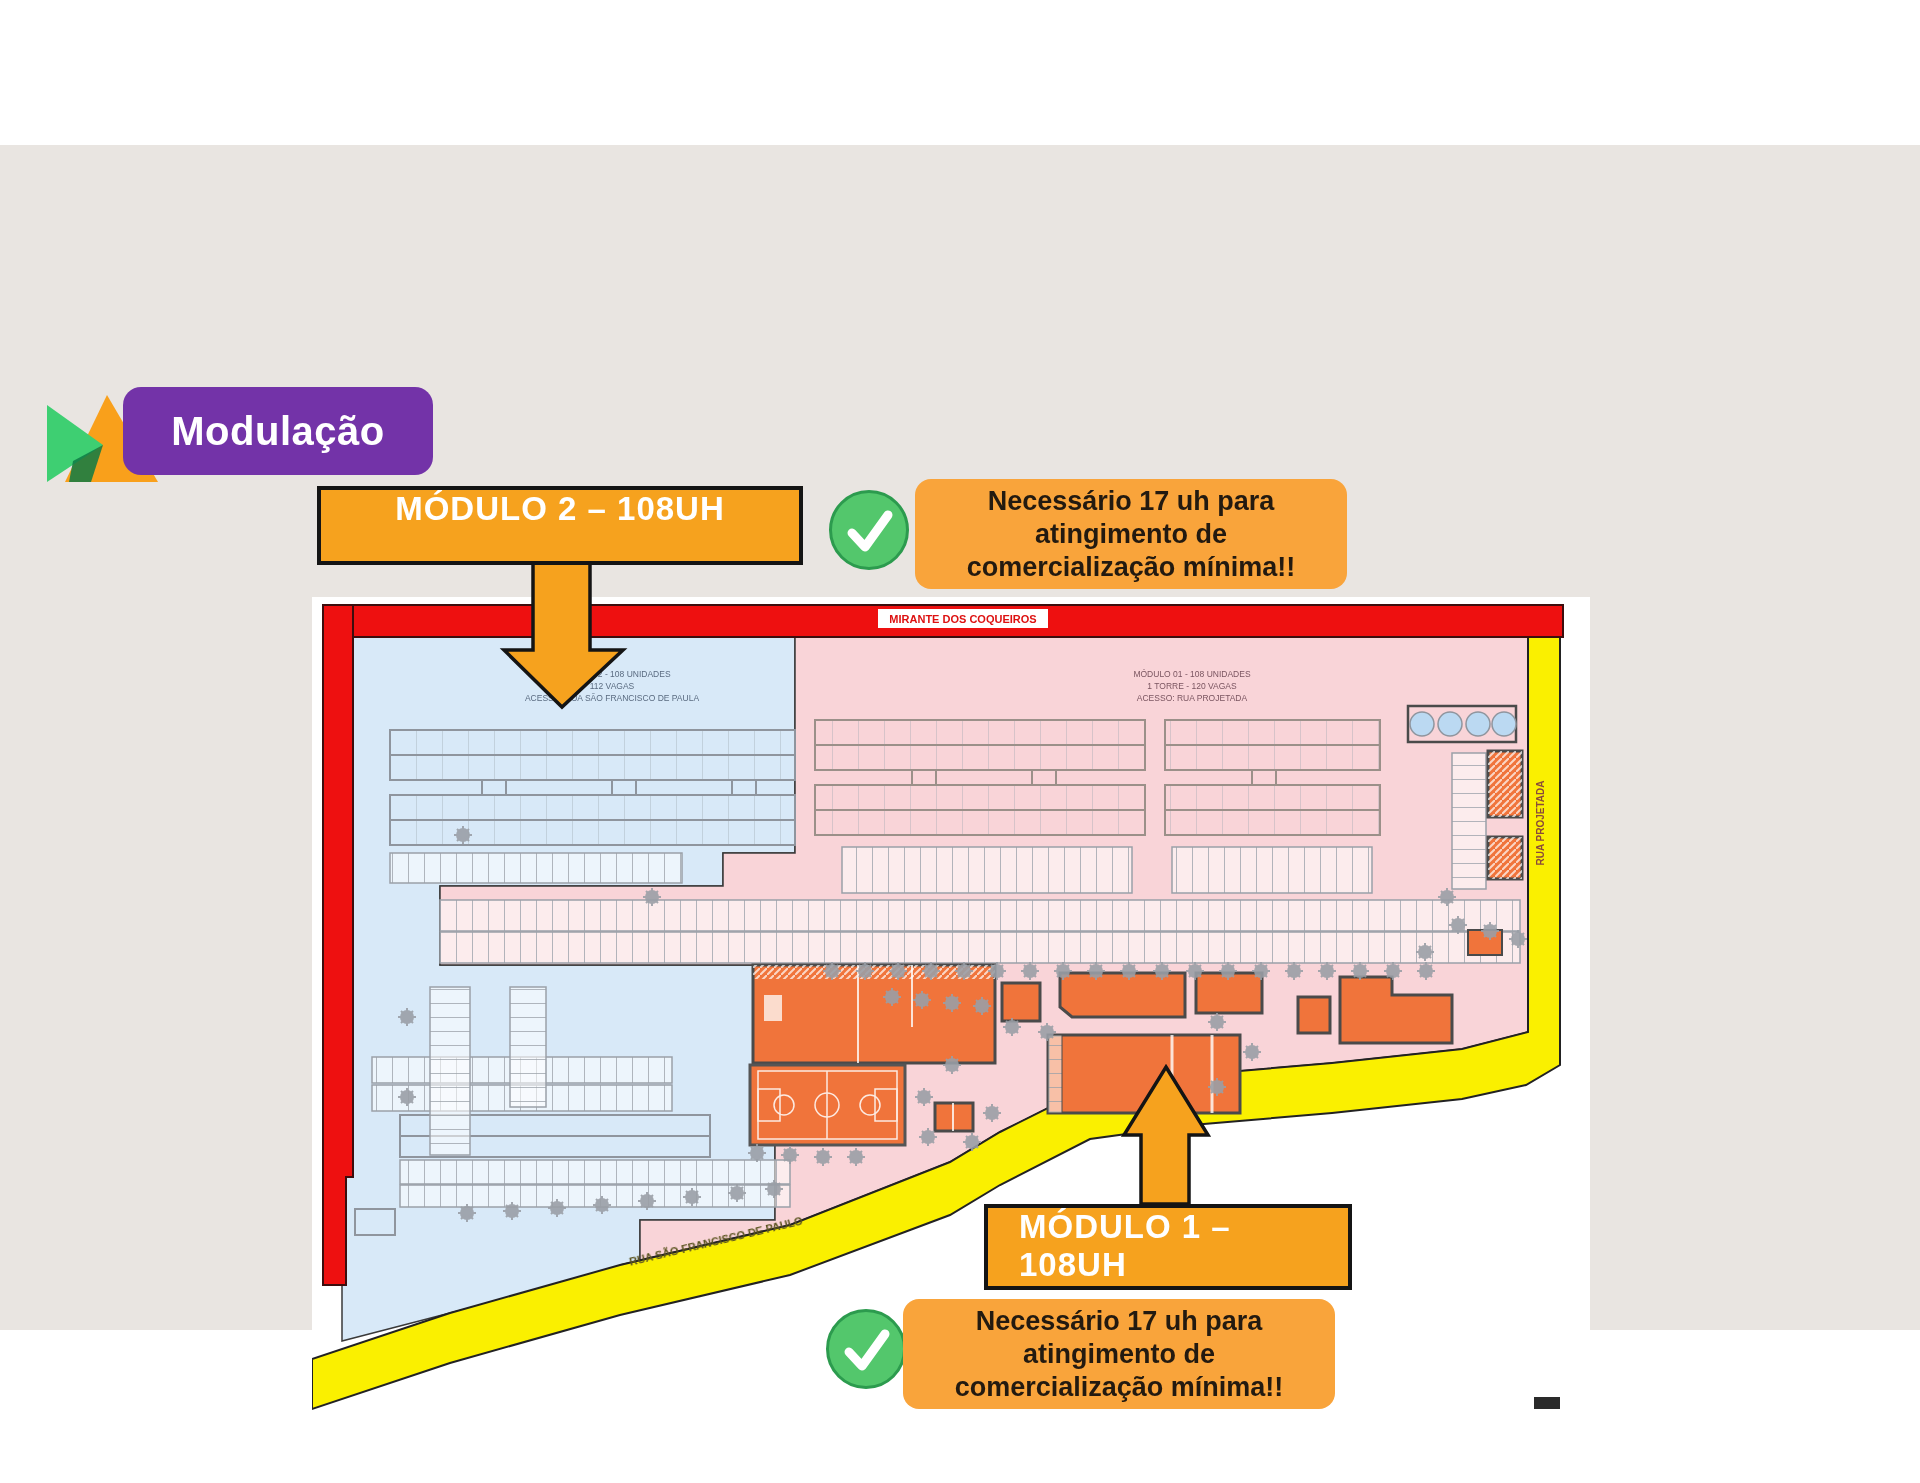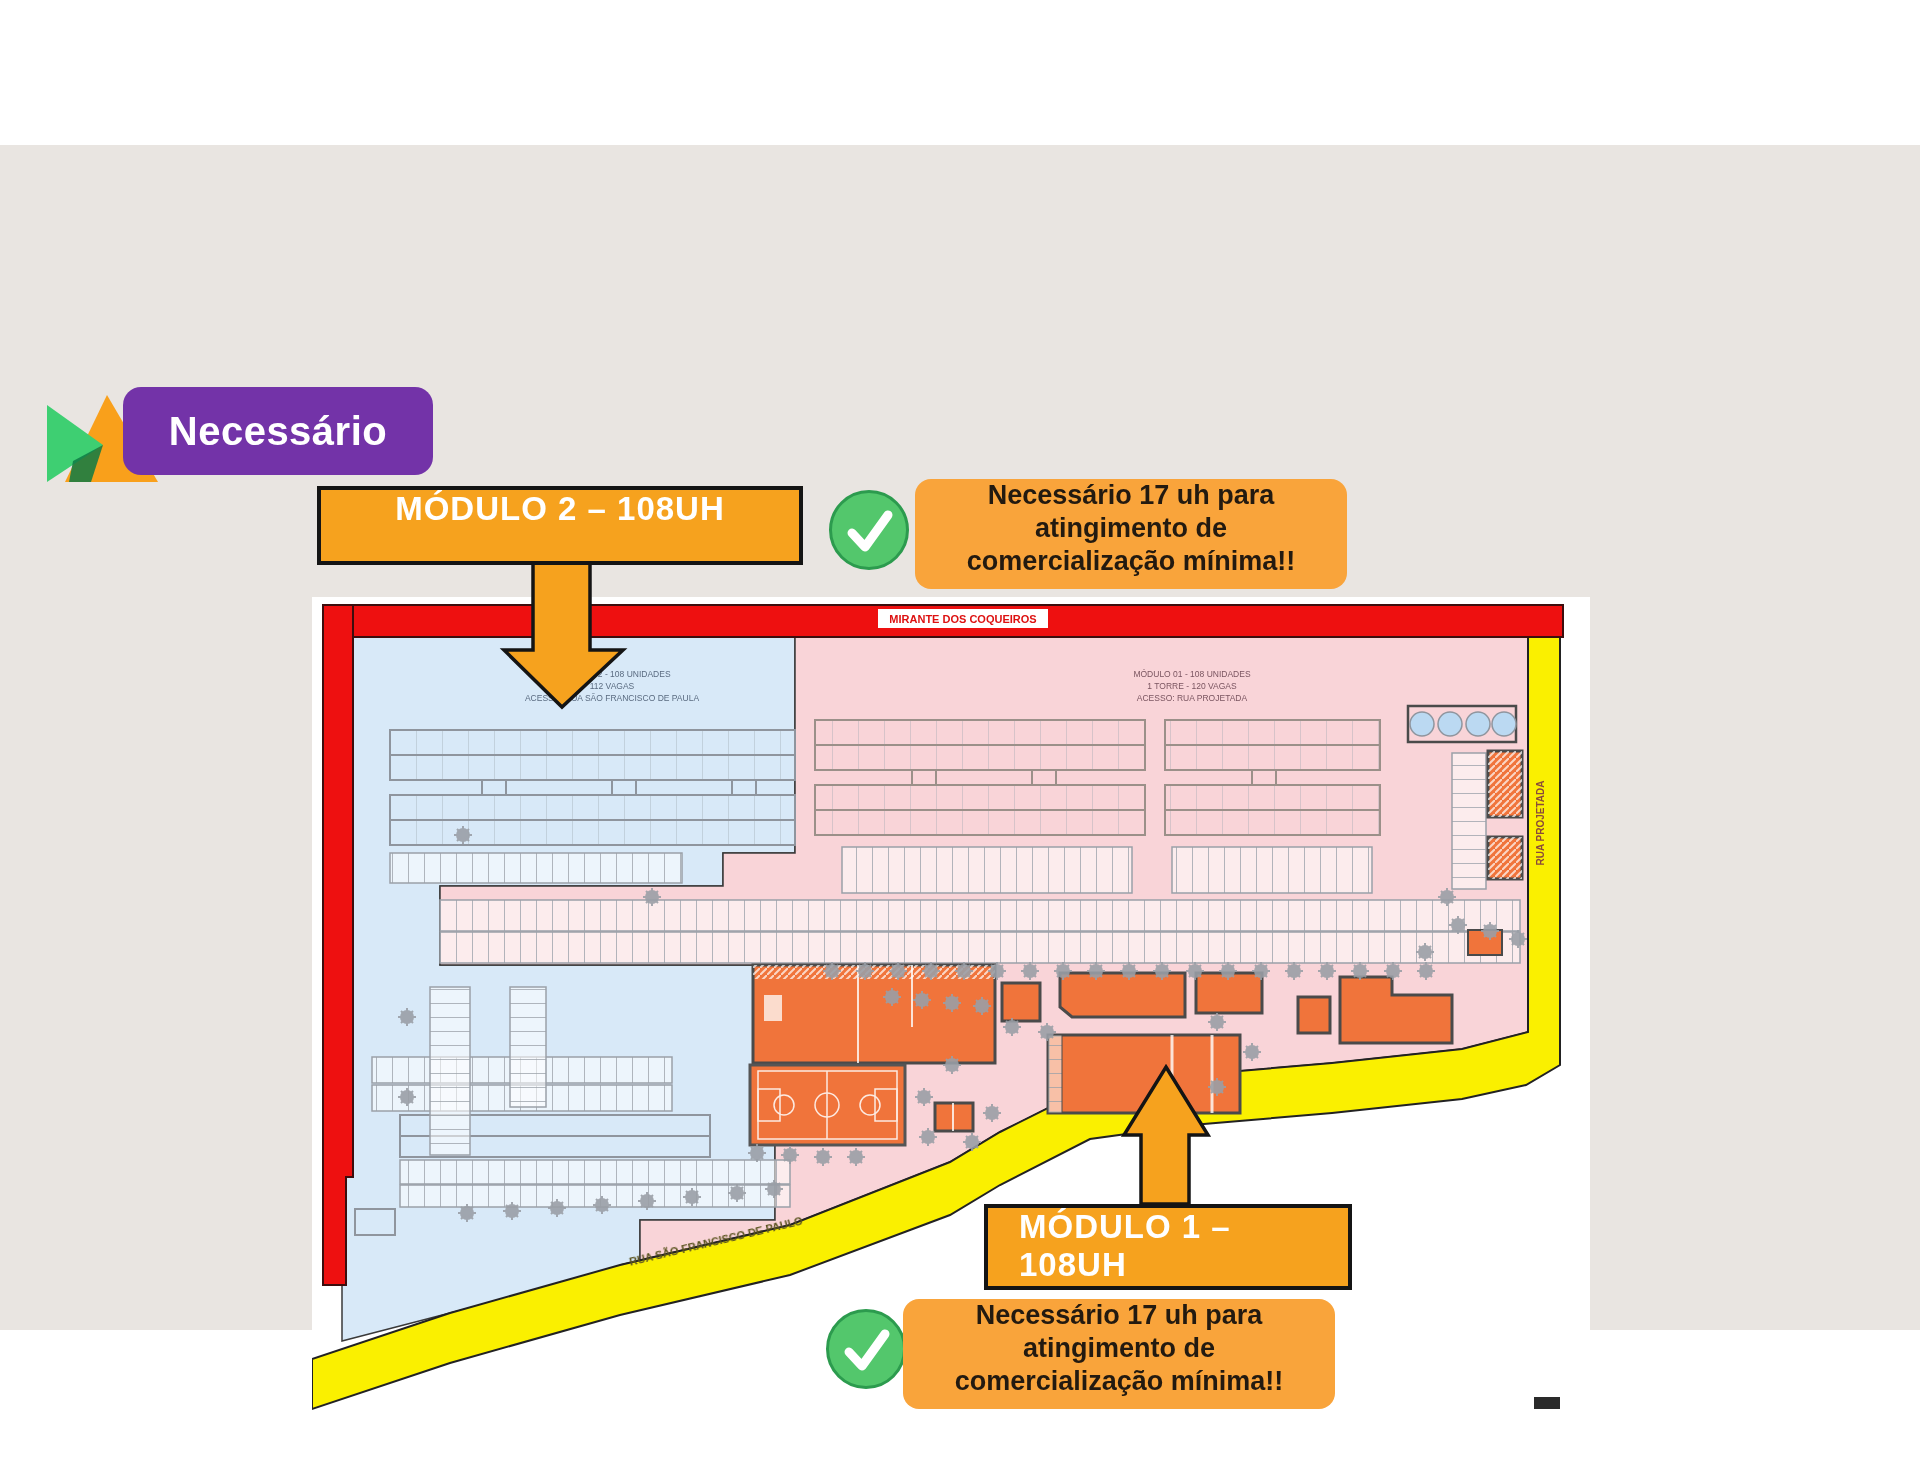--- a/index.html
+++ b/index.html
@@ -18,21 +18,21 @@
   .module-box{
     position:absolute;background:#F6A21E;border:4px solid #141414;color:#ffffff;
     font-weight:bold;font-size:33px;display:flex;justify-content:center;
     letter-spacing:1px;z-index:6;box-sizing:border-box;
   }
   #module2-box{left:317px;top:341px;width:486px;height:79px;}
   #module1-box{left:984px;top:1059px;width:368px;height:86px;padding-left:31px;}
   .note-box{
     position:absolute;width:432px;height:110px;border-radius:16px;background:#F9A43B;
     color:#231a10;font-weight:bold;font-size:27px;line-height:33px;text-align:center;
-    display:flex;flex-direction:column;z-index:6;
+    display:flex;flex-direction:column;justify-content:center;z-index:6;
   }
   #note-top{left:915px;top:334px;}
   #note-bottom{left:903px;top:1154px;}
   .check{
     position:absolute;width:80px;height:80px;border-radius:50%;background:#53C76C;
     border:3px solid #2C9B4E;box-sizing:border-box;z-index:6;
   }
   #check-top{left:829px;top:345px;}
   #check-bottom{left:826px;top:1164px;}
   .block-arrow{position:absolute;z-index:5;}
@@ -50,21 +50,21 @@
 
 <div class="canvas">
 
   <svg class="logo" viewBox="0 0 118 108">
     <polygon points="62,10 113,97 20,97" fill="#F9A01B"></polygon>
     <polygon points="2,20 58,60 2,97" fill="#3ECF72"></polygon>
     <polygon points="28,76 58,60 46,97 24,97" fill="#0E7A44" opacity="0.85"></polygon>
   </svg>
 
   <div class="title-pill">
-    <span>Necessário</span>
+    <span>Modulação</span>
   </div>
 
   <div class="plan">
     <svg width="1278" height="820" viewBox="0 0 1278 820">
       <defs>
         <pattern id="combH" width="16" height="64" patternUnits="userSpaceOnUse">
           <rect width="16" height="64" fill="rgba(255,255,255,0.55)"></rect>
           <line x1="0" y1="0" x2="0" y2="64" stroke="#9AA0A8" stroke-width="1.5"></line>
         </pattern>
         <pattern id="combV" width="64" height="14" patternUnits="userSpaceOnUse">

